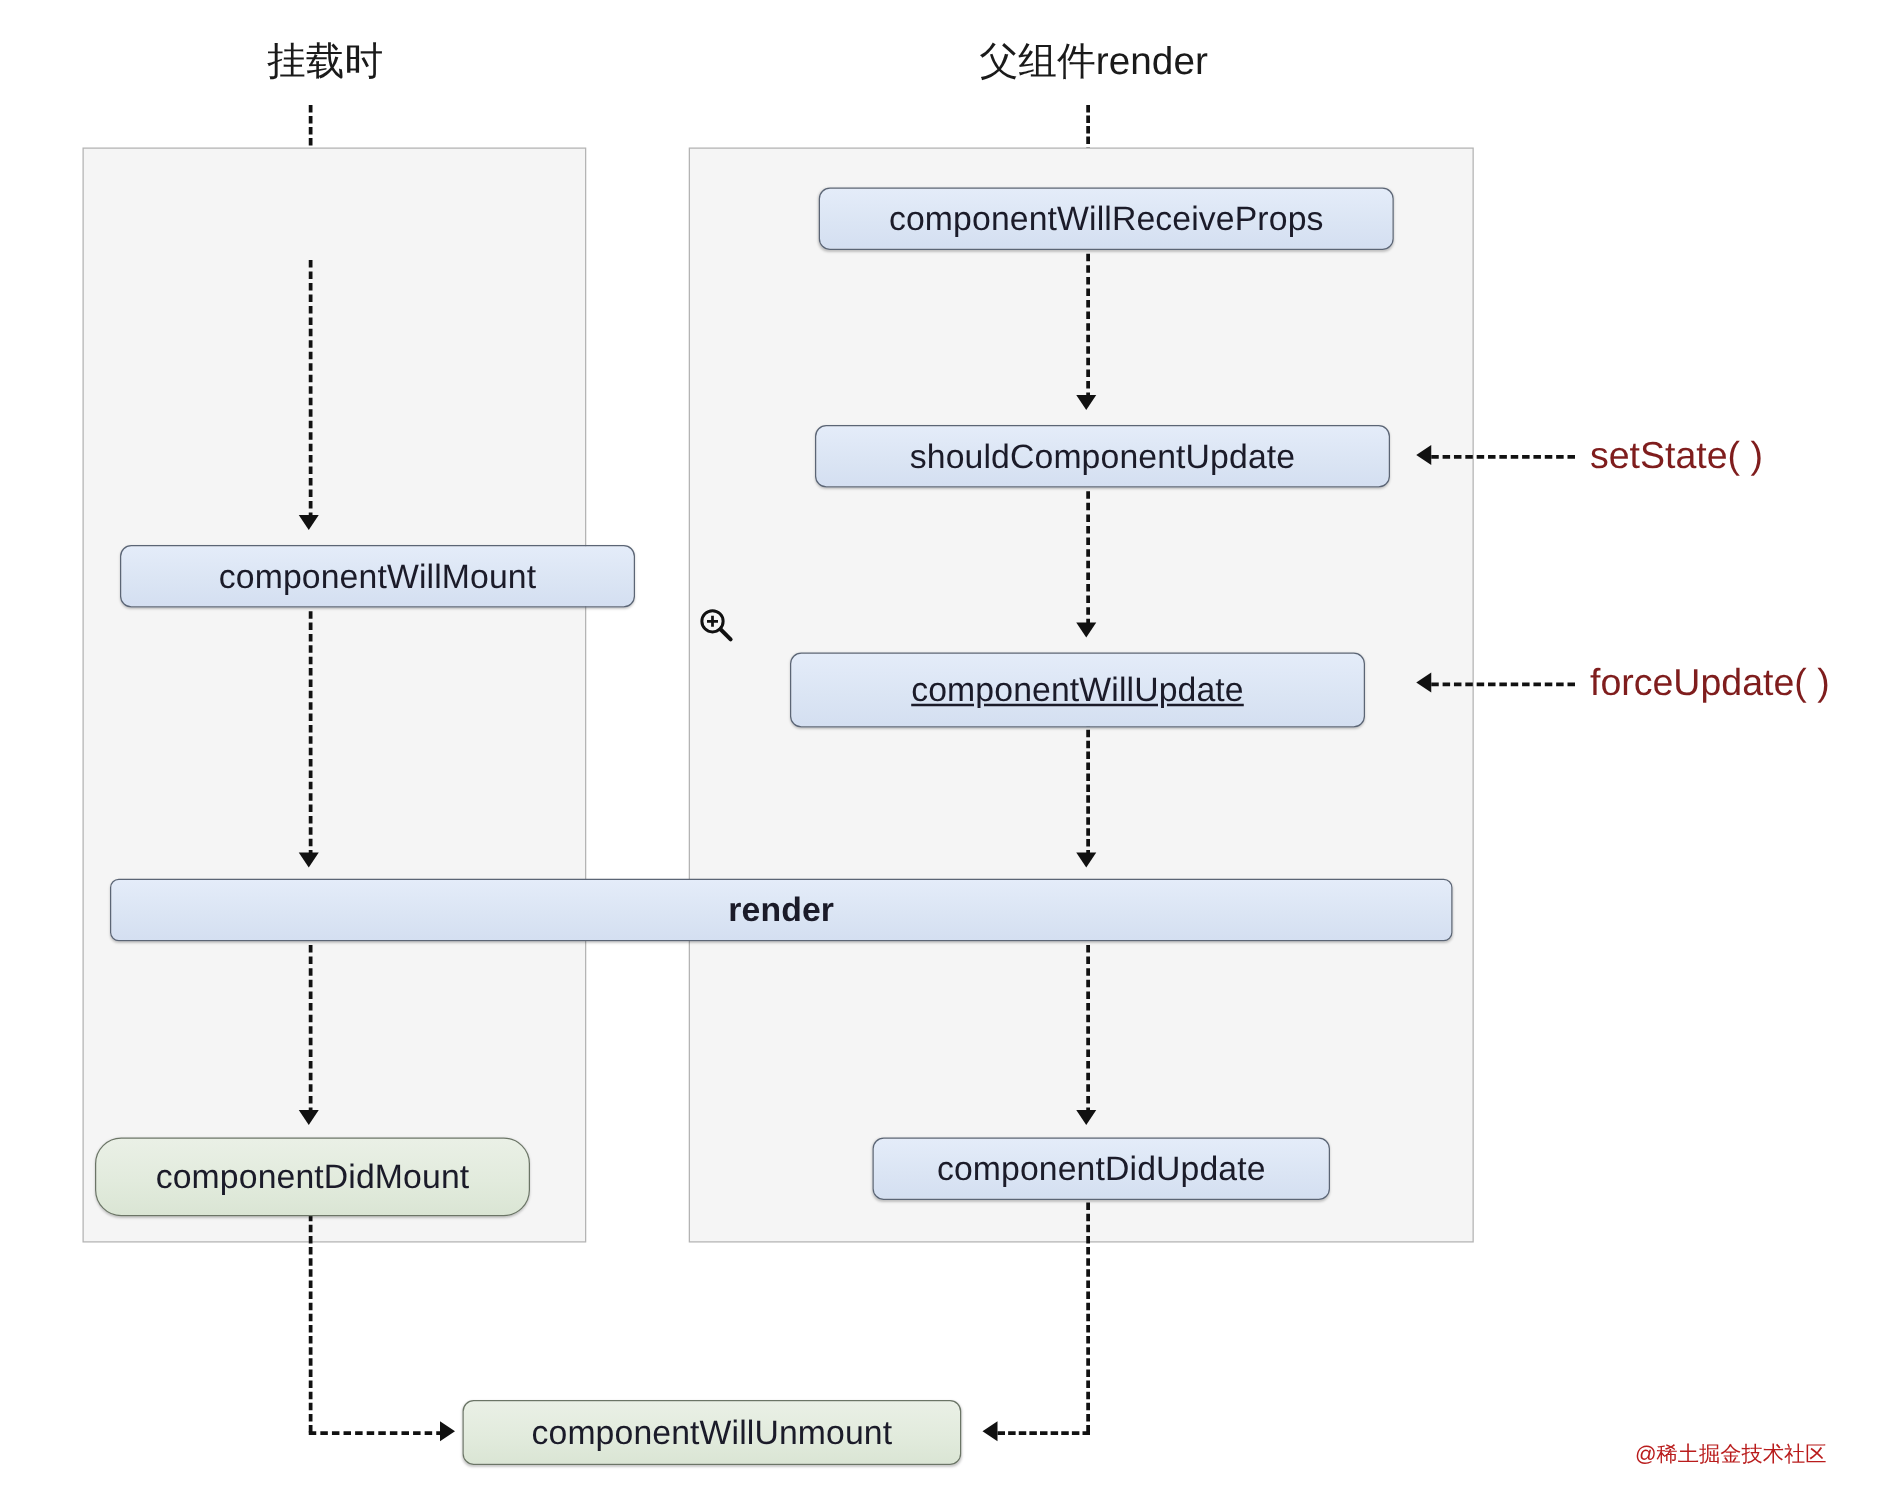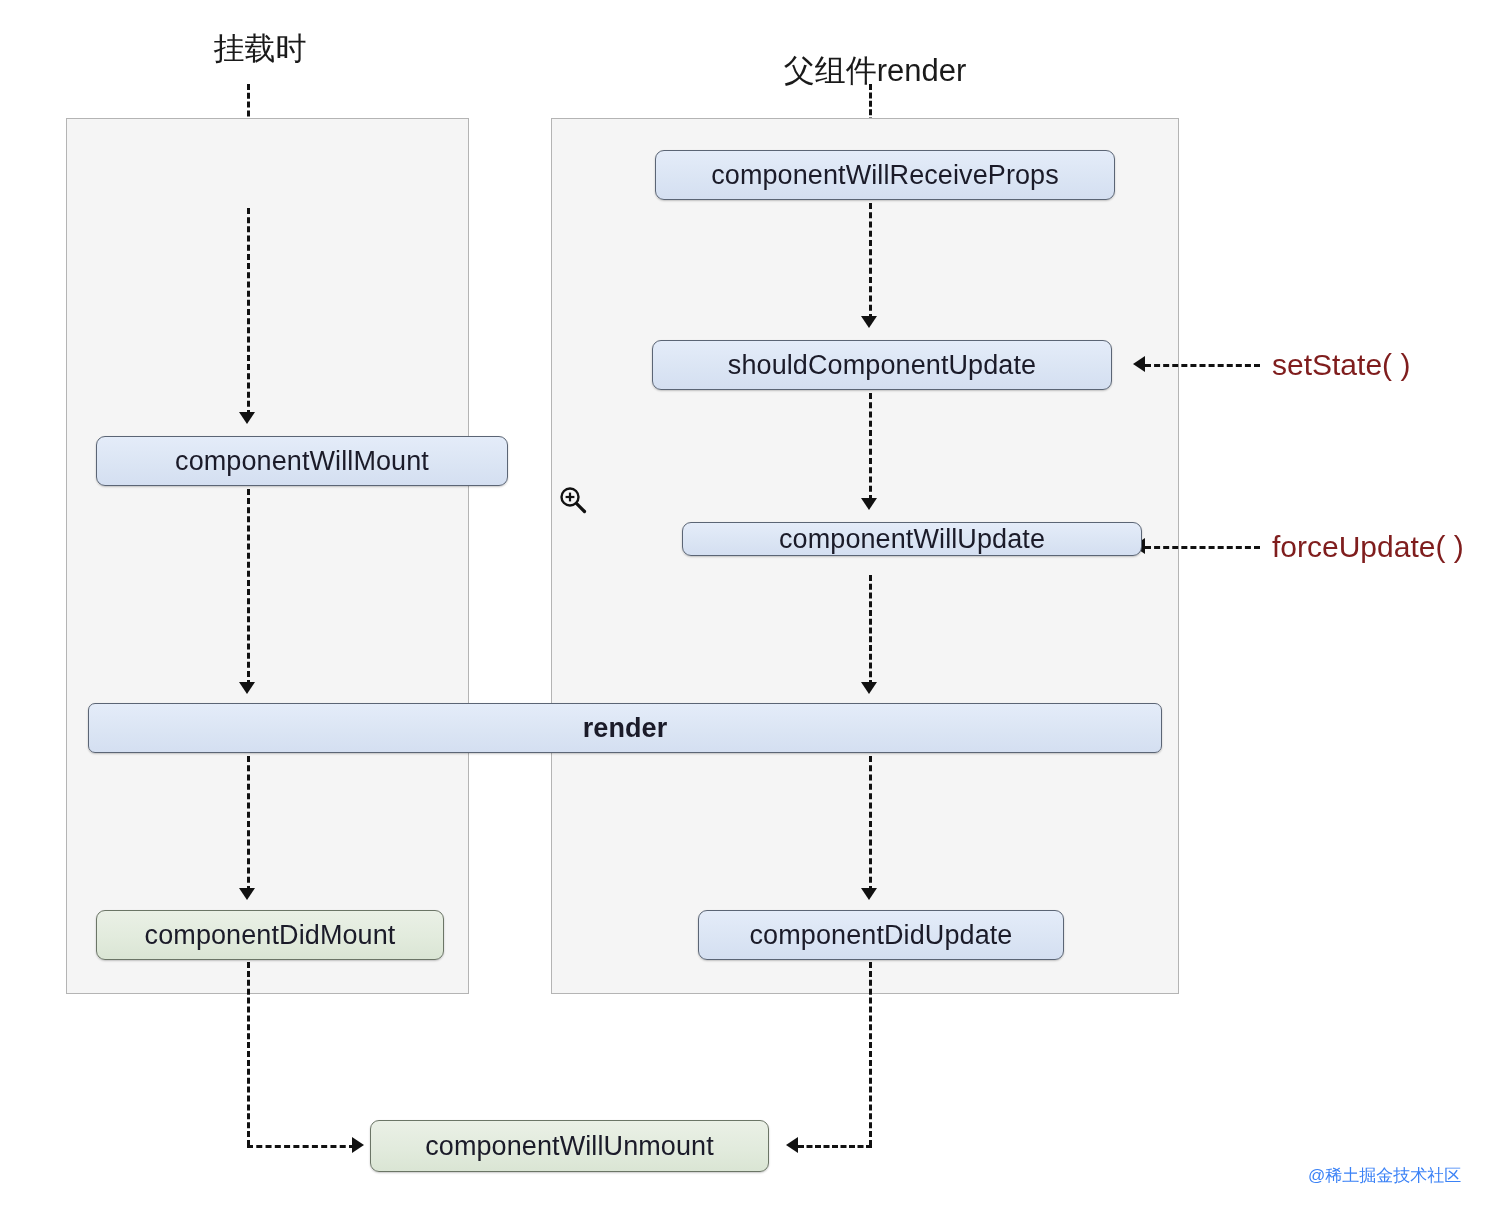--- a/index.html
+++ b/index.html
@@ -31,21 +31,21 @@
   
   .phase-title {
     position: absolute;
     font-size: 31px;
     color: #1a1a1a;
     white-space: nowrap;
     text-align: center;
     font-family: "Liberation Sans", "DejaVu Sans", sans-serif;
   }
   #title-mount  { left: 150px; top: 28px; width: 220px; }
-  #title-update { left: 710px; top: 28px; width: 330px; margin-top: 22px; }
+  #title-update { left: 710px; top: 28px; width: 330px; }
 
   
   .lc-box {
     position: absolute;
     box-sizing: border-box;
     border-radius: 9px;
     border: 1.6px solid #5a6372;
     display: flex;
     align-items: center;
     justify-content: center;
@@ -63,25 +63,25 @@
     background: linear-gradient(180deg, #eaf0e6 0%, #e2ebdd 55%, #dae5d4 100%);
     border-color: #6b7566;
   }
   .lc-box.wide-render {
     border-radius: 7px;
     font-weight: bold;
   }
 
   #box-constructor    { left: 154px;  top: 155px;  width: 219px; height: 50px; }
   #box-willmount      { left: 96px;   top: 436px;  width: 412px; height: 50px; }
-  #box-didmount       { left: 96px;   top: 910px;  width: 348px; height: 50px; }
+  #box-didmount       { left: 76px;   top: 910px;  width: 348px; height: 63px; border-radius: 21px; }
 
   #box-willreceive    { left: 655px;  top: 150px;  width: 460px; height: 50px; }
   #box-shouldupdate   { left: 652px;  top: 340px;  width: 460px; height: 50px; }
-  #box-willupdate     { left: 682px;  top: 522px;  width: 460px; height: 34px; }
+  #box-willupdate     { left: 632px;  top: 522px;  width: 460px; height: 60px; text-decoration: underline; }
   #box-didupdate      { left: 698px;  top: 910px;  width: 366px; height: 50px; }
 
   #box-render         { left: 88px;   top: 703px;  width: 1074px; height: 50px; }
   #box-willunmount    { left: 370px;  top: 1120px; width: 399px; height: 52px; }
 
   
   .vline {
     position: absolute;
     width: 0;
     border-left: 3px dashed #111111;
@@ -133,24 +133,23 @@
     width: 34px;
     height: 34px;
   }
 
   
   #watermark {
     position: absolute;
     left: 1308px;
     top: 1152px;
     font-size: 17px;
-    color: #3b82f6;
+    color: #b91c1c;
     white-space: nowrap;
     font-family: "Liberation Sans", "DejaVu Sans", sans-serif;
-    margin-top: 12px;
   }
 </style>
 </head>
 <body>
 
 <div id="canvas">
 
   <div class="phase-title" id="title-mount">挂载时</div>
   <div class="phase-title" id="title-update">父组件render</div>
 

